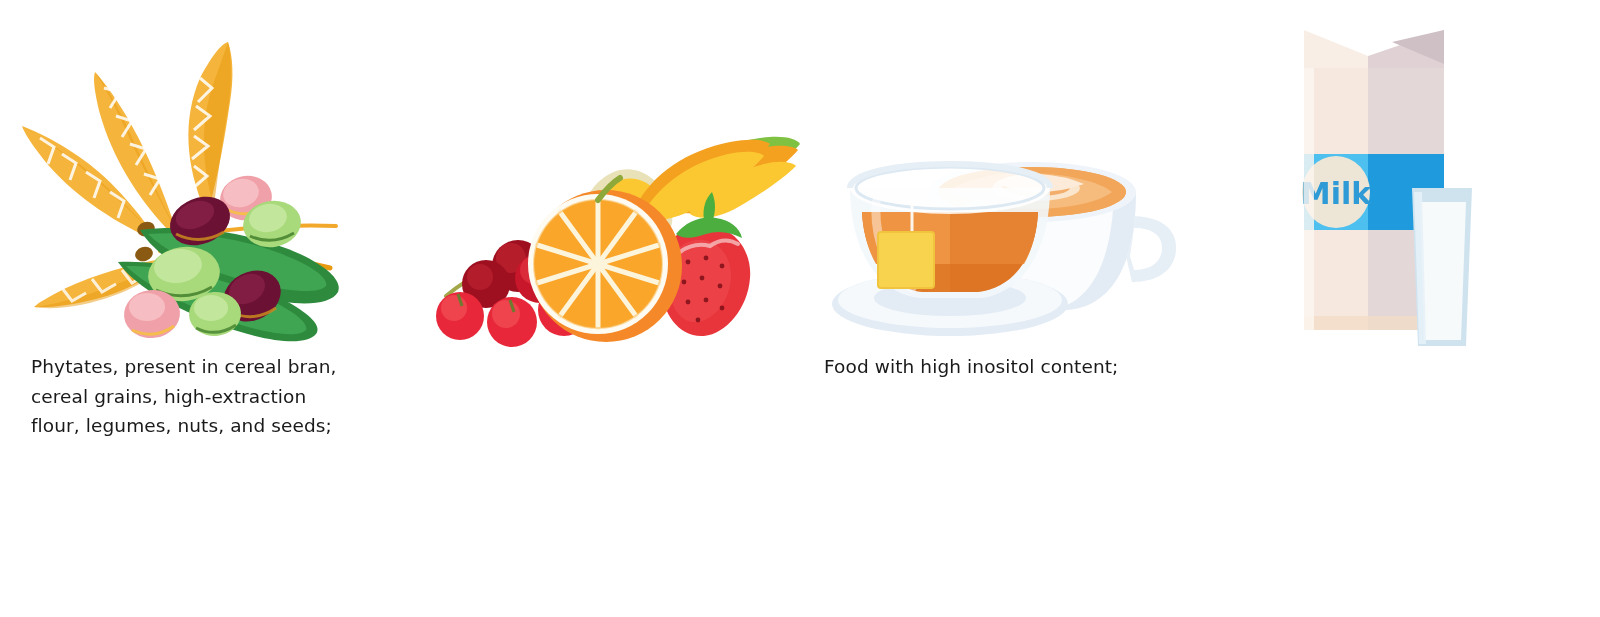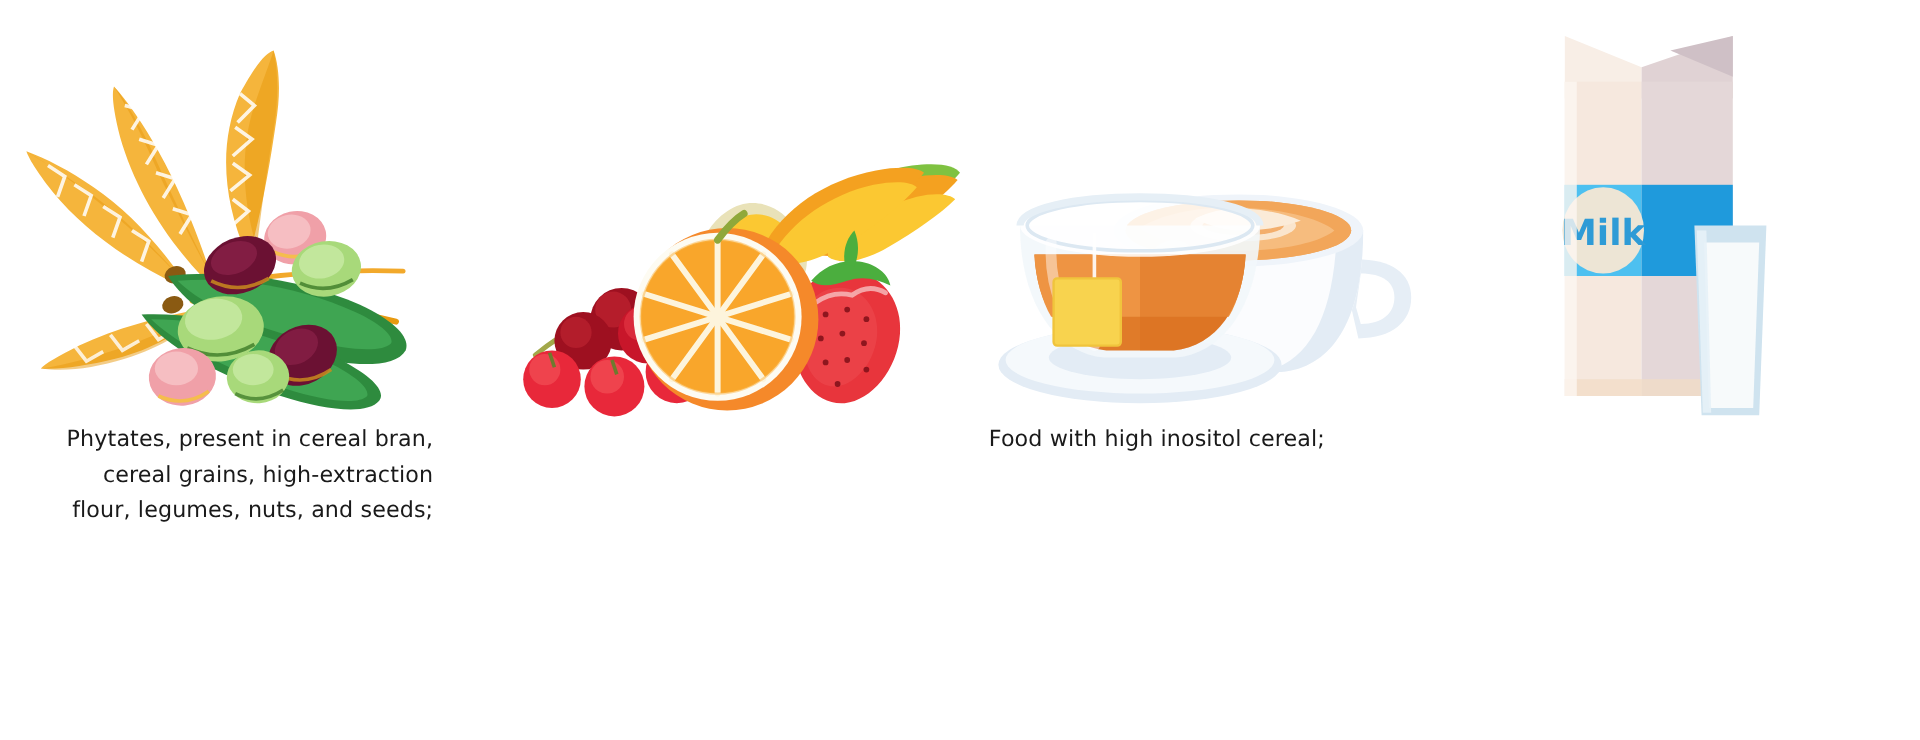--- a/index.html
+++ b/index.html
@@ -18,21 +18,21 @@
   .art{position:absolute;top:16px;left:0;width:400px;height:340px;}
   .art svg{display:block;width:400px;height:340px;}
 
   .caption{
     position:absolute;top:352px;
     font-family:"DejaVu Sans", sans-serif;
     font-size:18.5px;line-height:29.5px;
     color:#1a1a1a;font-weight:400;
     letter-spacing:.1px;
   }
-  .cap-1{left:31px;width:330px;text-align:right;}
+  .cap-1{left:31px;width:330px;}
   .cap-2{left:424px;width:340px;}
 </style>
 </head>
 <body>
 
 <div class="board">
 
   <div class="col col-1">
     <div class="art">
       <svg viewBox="0 0 400 340" xmlns="http://www.w3.org/2000/svg" aria-hidden="true">
@@ -169,21 +169,21 @@
             <line x1="198" y1="248" x2="137" y2="267"></line>
             <line x1="198" y1="248" x2="137" y2="229"></line>
             <line x1="198" y1="248" x2="160" y2="196"></line>
           </g>
           <circle cx="198" cy="248" r="6" fill="#FDF4DC"></circle>
           <circle cx="198" cy="248" r="64" fill="none" stroke="#FBB648" stroke-width="2" opacity=".5"></circle>
           <path d="M198 184 q12 -16 22 -22" stroke="#8FA83A" stroke-width="6" fill="none" stroke-linecap="round"></path>
         </g>
       </svg>
     </div>
-    <div class="caption cap-2">Food with high inositol cereal;</div>
+    <div class="caption cap-2">Food with high inositol content;</div>
   </div>
 
   <div class="col col-3">
     <div class="art">
       <svg viewBox="0 0 400 340" xmlns="http://www.w3.org/2000/svg" aria-hidden="true">
         <g>
           <path d="M330 200 C360 200 376 212 376 232 C376 252 360 266 332 266 L326 240 Z" fill="#E6EEF6"></path>
           <path d="M334 212 C352 212 362 219 362 232 C362 245 352 254 334 254 L330 240 Z" fill="#FFFFFF"></path>
           <path d="M128 176 L336 176 C336 248 312 290 268 294 L196 294 C152 290 128 248 128 176 Z" fill="#FBFCFE"></path>
           <path d="M128 176 L336 176 C336 248 312 290 268 294 L252 294 C292 286 312 246 314 176 Z" fill="#E3ECF5"></path>

